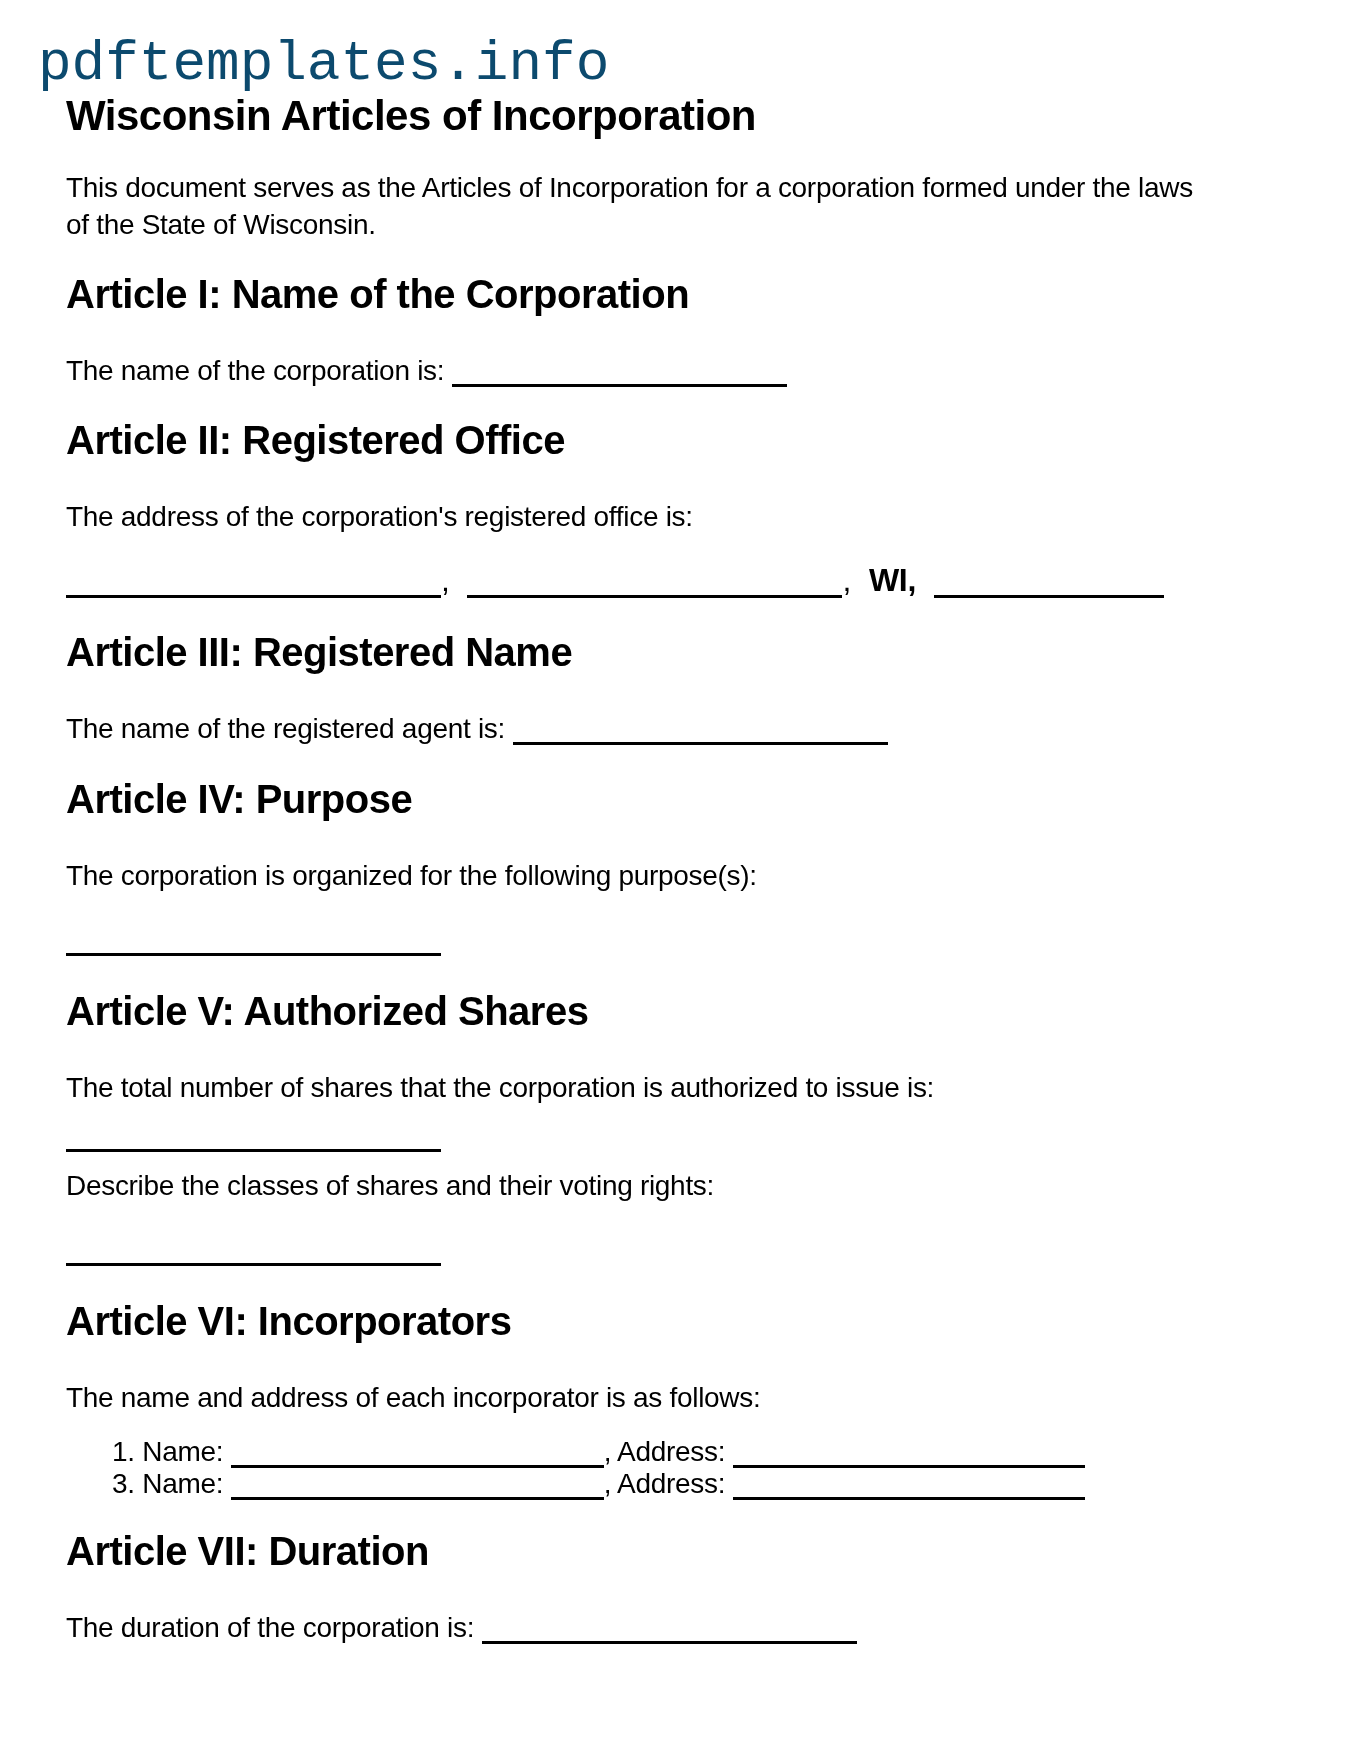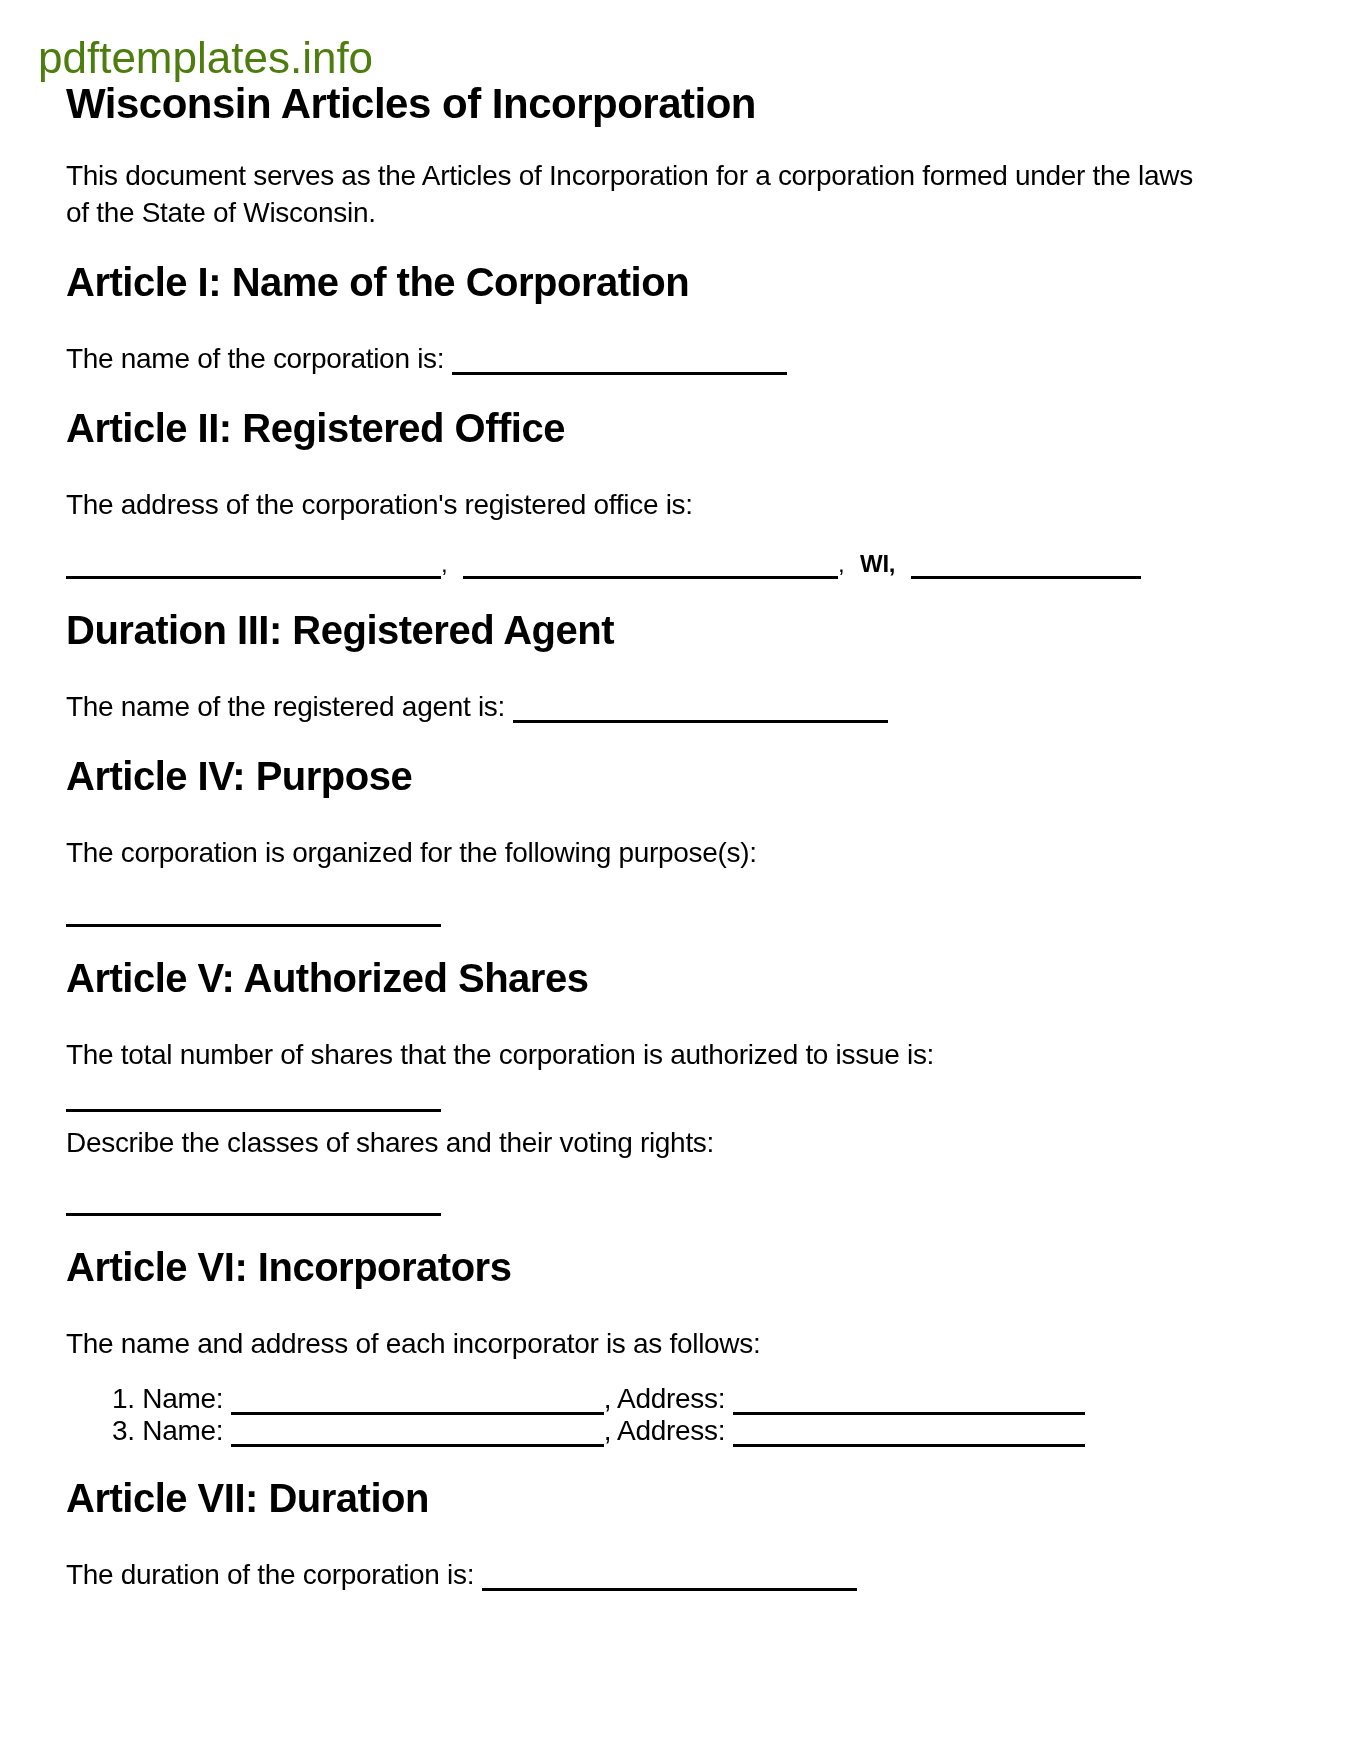--- a/index.html
+++ b/index.html
@@ -7,24 +7,24 @@
     width: 1357px;
     height: 1756px;
     background: #ffffff;
     box-sizing: border-box;
     padding: 36px 66px 0 66px;
     overflow: hidden;
     font-family: "Liberation Sans", sans-serif;
     color: #000000;
   }
   .site {
-    font-family: Liberation Sans, sans-serif;
-    font-size: 44px;
+    font-family: Liberation Mono, monospace;
+    font-size: 56px;
     line-height: 1.0;
-    color: #4d7c0f;
+    color: #0c4a6e;
     margin-left: -28px;
     white-space: nowrap;
   }
   h1.doc-title {
     font-size: 42px;
     line-height: 1.15;
     font-weight: bold;
     letter-spacing: -0.5px;
     margin: 0;
   }
@@ -43,21 +43,21 @@
     margin: 28px 0 0 0;
   }
   p.line {
     font-size: 28px;
     line-height: 1.3;
     letter-spacing: -0.3px;
     margin: 36px 0 0 0;
     white-space: nowrap;
   }
   p.blank-row {
-    font-size: 24px;
+    font-size: 32px;
     line-height: 1.3;
     margin: 24px 0 0 0;
     white-space: nowrap;
   }
   p.blank-row.tight { margin-top: 8px; }
   p.line.tight { margin-top: 12px; }
   .blank {
     display: inline-block;
     border-bottom: 3px solid #000000;
     height: 1em;
@@ -100,21 +100,21 @@
 <p class="line">
   <span>The address of the corporation's registered office is:</span>
 </p>
 <p class="blank-row">
   <span class="blank bl-375"></span><span class="sep">,</span>
   <span class="blank bl-375 gap-l"></span><span class="sep">,</span>
   <span class="state-bold gap-l">WI,</span>
   <span class="blank bl-230 gap-l"></span>
 </p>
 
-<h2 class="article-heading">Duration III: Registered Agent</h2>
+<h2 class="article-heading">Article III: Registered Name</h2>
 <p class="line">
   <span>The name of the registered agent is:</span>
   <span class="blank bl-375"></span>
 </p>
 
 <h2 class="article-heading">Article IV: Purpose</h2>
 <p class="line">
   <span>The corporation is organized for the following purpose(s):</span>
 </p>
 <p class="blank-row">

